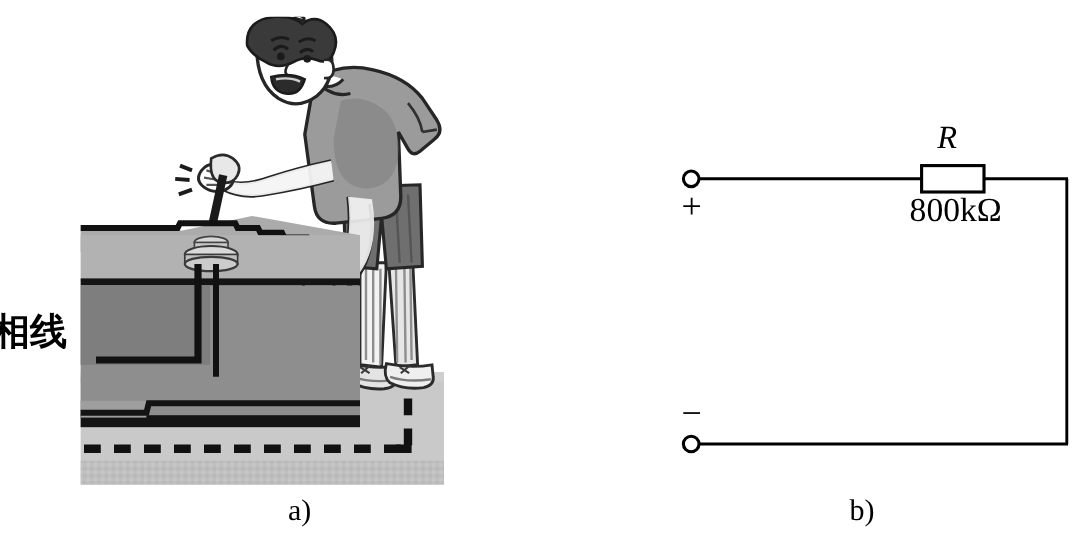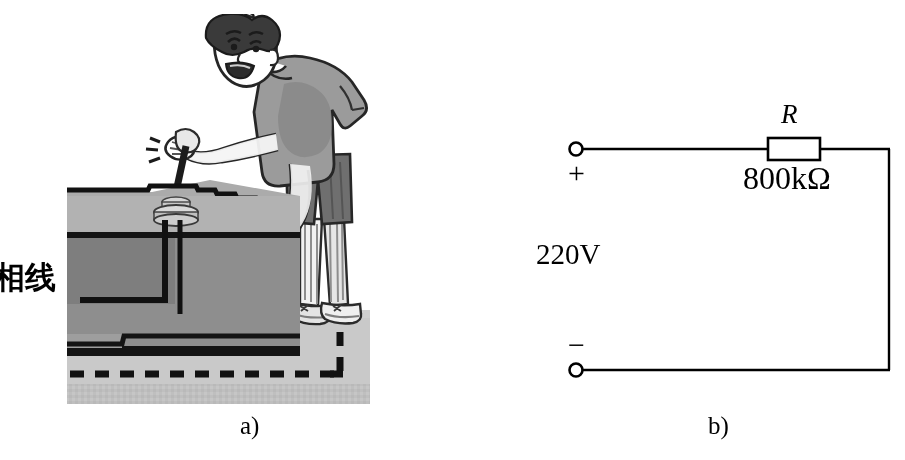--- a/index.html
+++ b/index.html
@@ -72,23 +72,23 @@
     font-family: "Liberation Serif", "DejaVu Serif", serif;
     color: #000;
   }
   .label-R {
     left: 331px;
     top: 99px;
     font-size: 27px;
     font-style: italic;
   }
   .label-ohm {
-    left: 293px;
+    left: 308px;
     top: 160px;
-    font-size: 32px;
+    font-size: 28px;
   }
   .label-volt {
     left: 86px;
     top: 238px;
     font-size: 29px;
   }
   .label-plus {
     left: 118px;
     top: 158px;
     font-size: 30px;
@@ -292,21 +292,20 @@
       <line x1="133" y1="370" x2="440" y2="370" stroke="#000" stroke-width="2.4"></line>
 
       <circle cx="126" cy="149" r="6.5" fill="#ffffff" stroke="#000" stroke-width="2.6"></circle>
       <circle cx="126" cy="370" r="6.5" fill="#ffffff" stroke="#000" stroke-width="2.6"></circle>
     </svg>
 
     <div class="ctext label-R">R</div>
 
     <div class="ctext label-ohm">800kΩ</div>
 
-    <div class="ctext label-volt">220V</div>
 
     <div class="ctext label-plus">+</div>
 
     <div class="ctext label-minus">−</div>
   </div>
 
   <div class="caption caption-a">a)</div>
 
   <div class="caption caption-b">b)</div>
 

